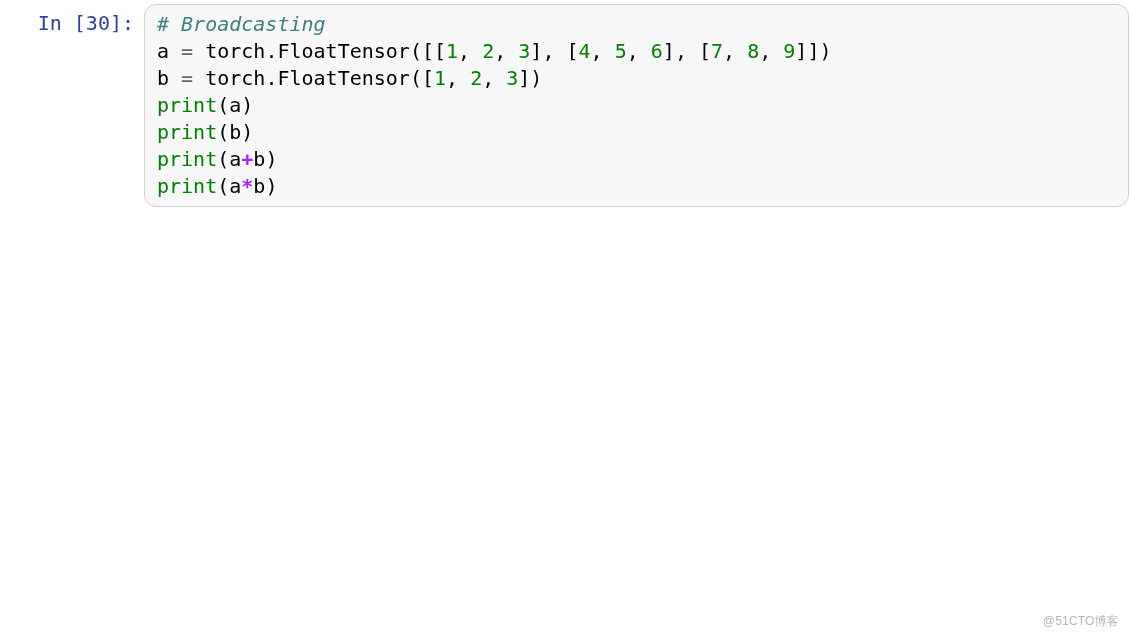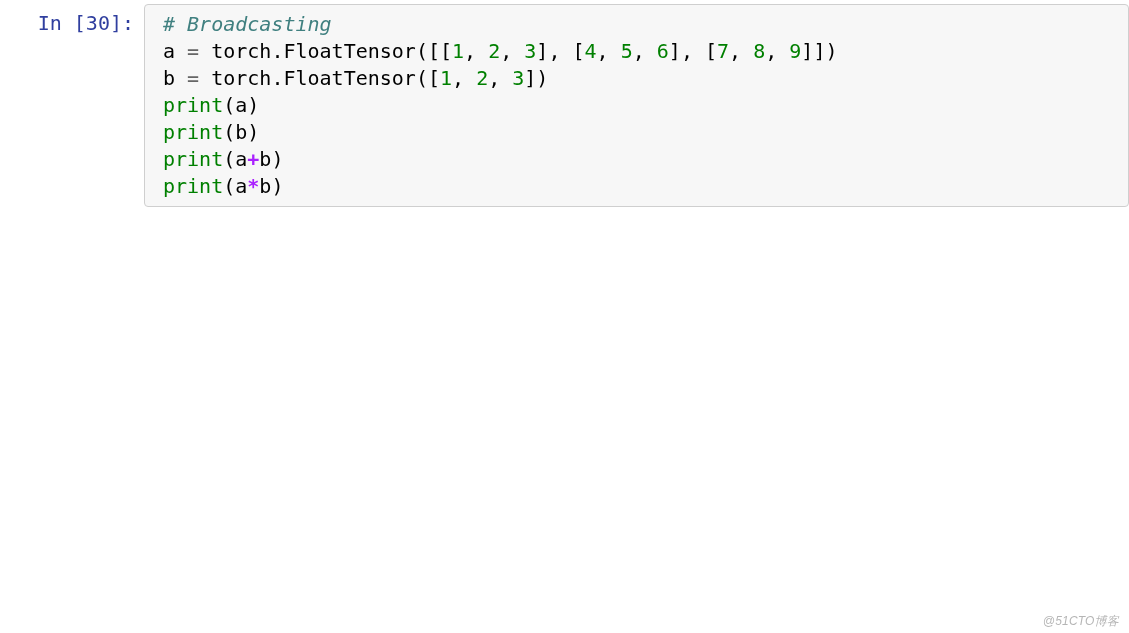--- a/index.html
+++ b/index.html
@@ -24,22 +24,22 @@
     box-sizing: border-box;
     color: #303F9F;
     font-family: inherit;
     user-select: none;
   }
   .prompt .inlabel { color: #303F9F; font-weight: 400; }
   .input-area {
     flex: 1;
     background: #f7f7f7;
     border: 1px solid #cfcfcf;
-    border-radius: 4px;
-    padding: 6px 18px;
+    border-radius: 12px;
+    padding: 6px 12px;
     box-sizing: border-box;
     overflow-x: auto;
     white-space: pre;
   }
   .output-area {
     flex: 1;
     padding: 8px 10px 4px 10px;
     white-space: pre;
     color: #000;
   }
@@ -52,21 +52,20 @@
   .tok-punct    { color: #000000; }
   .watermark {
     position: fixed;
     right: 10px;
     bottom: 4px;
     font-size: 12px;
     color: rgba(120,120,120,0.55);
     font-family: Arial, sans-serif;
     letter-spacing: 0.2px;
     pointer-events: none;
-    font-style: italic;
   }
 </style>
 </head>
 <body>
 
 <div class="cell">
   <div class="prompt">
     <span class="inlabel">In [30]:</span>
   </div>
   <div class="input-area"><span class="tok-comment"># Broadcasting</span>

